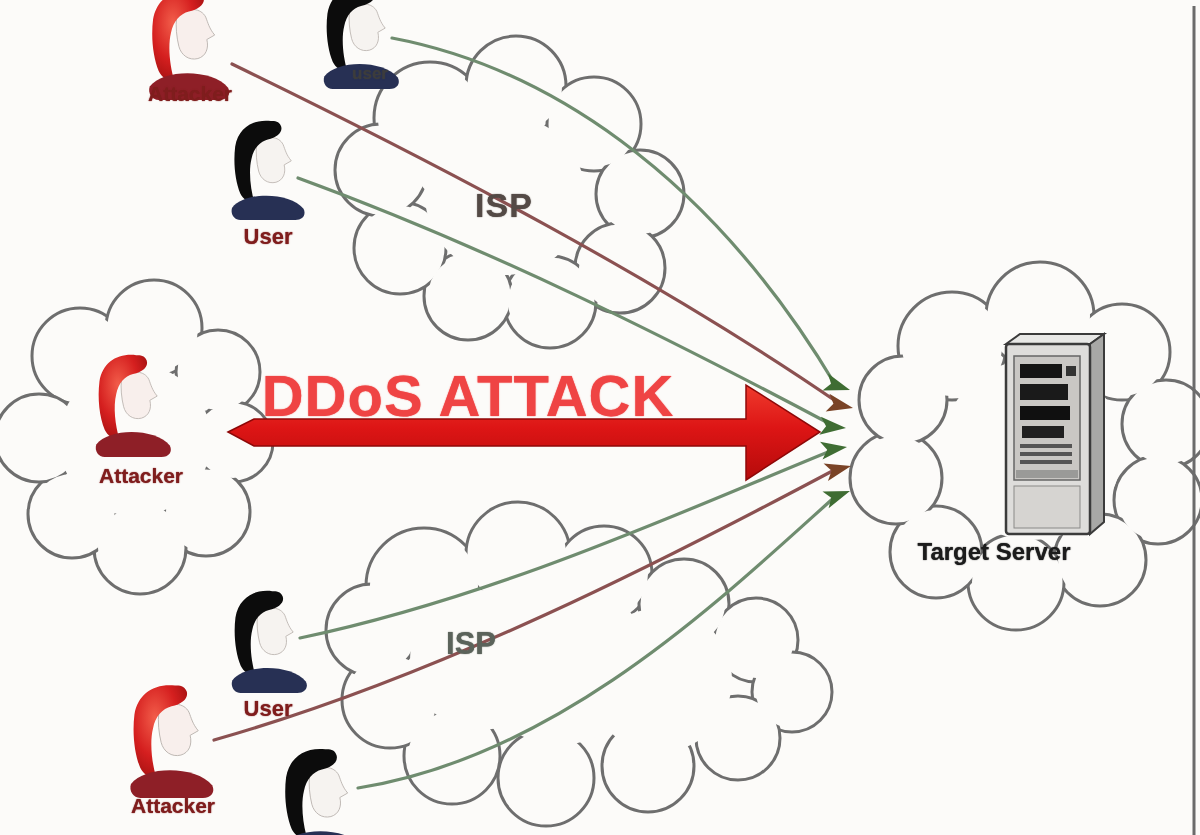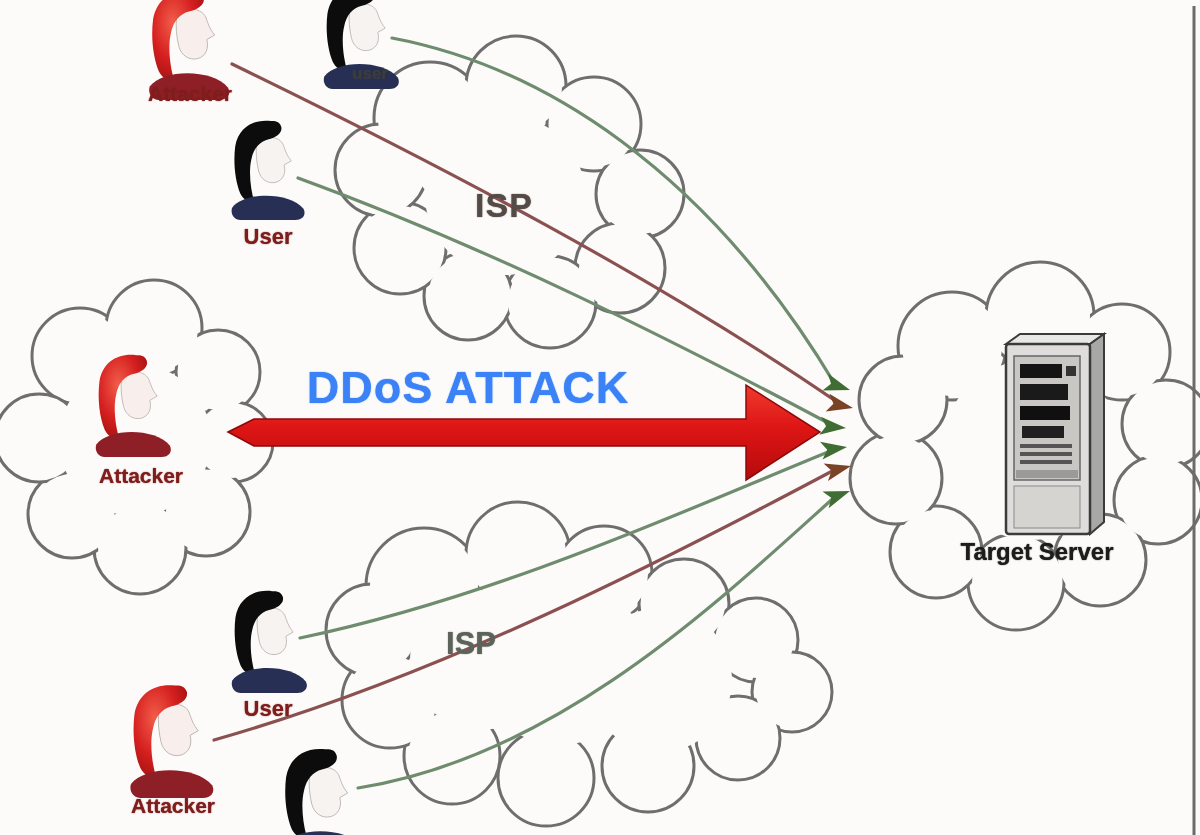--- a/index.html
+++ b/index.html
@@ -25,22 +25,22 @@
   .lbl{
     position:absolute;transform:translateX(-50%);
     font-weight:bold;color:#7f1d1d;white-space:nowrap;
     text-shadow:0 0 1.2px currentColor;
   }
   #lbl-attacker-top  {left:190px;top:82px; font-size:21px;}
   #lbl-user-top      {left:370px;top:64px; font-size:17px;color:#3c3c3c;}
   #lbl-user-upper    {left:268px;top:224px;font-size:22px;}
   #lbl-isp-top       {left:504px;top:186px;font-size:34px;color:#544a46;letter-spacing:1px;}
   #lbl-attacker-mid  {left:141px;top:464px;font-size:21px;}
-  #lbl-ddos          {left:468px;top:362px;font-size:45px;color:#3b82f6;letter-spacing:1px;}
-  #lbl-target        {left:1037px;top:538px;font-size:24px;color:#1c1c1c;}
+  #lbl-ddos          {left:468px;top:362px;font-size:58px;color:#ef4444;letter-spacing:1px;}
+  #lbl-target        {left:994px;top:538px;font-size:24px;color:#1c1c1c;}
   #lbl-isp-bottom    {left:471px;top:626px;font-size:31px;color:#5b635b;}
   #lbl-user-lower    {left:268px;top:696px;font-size:22px;}
   #lbl-attacker-bot  {left:173px;top:794px;font-size:21px;}
 </style>
 </head>
 <body>
 
 <div class="canvas">
 
   <svg width="1200" height="835" viewBox="0 0 1200 835">

